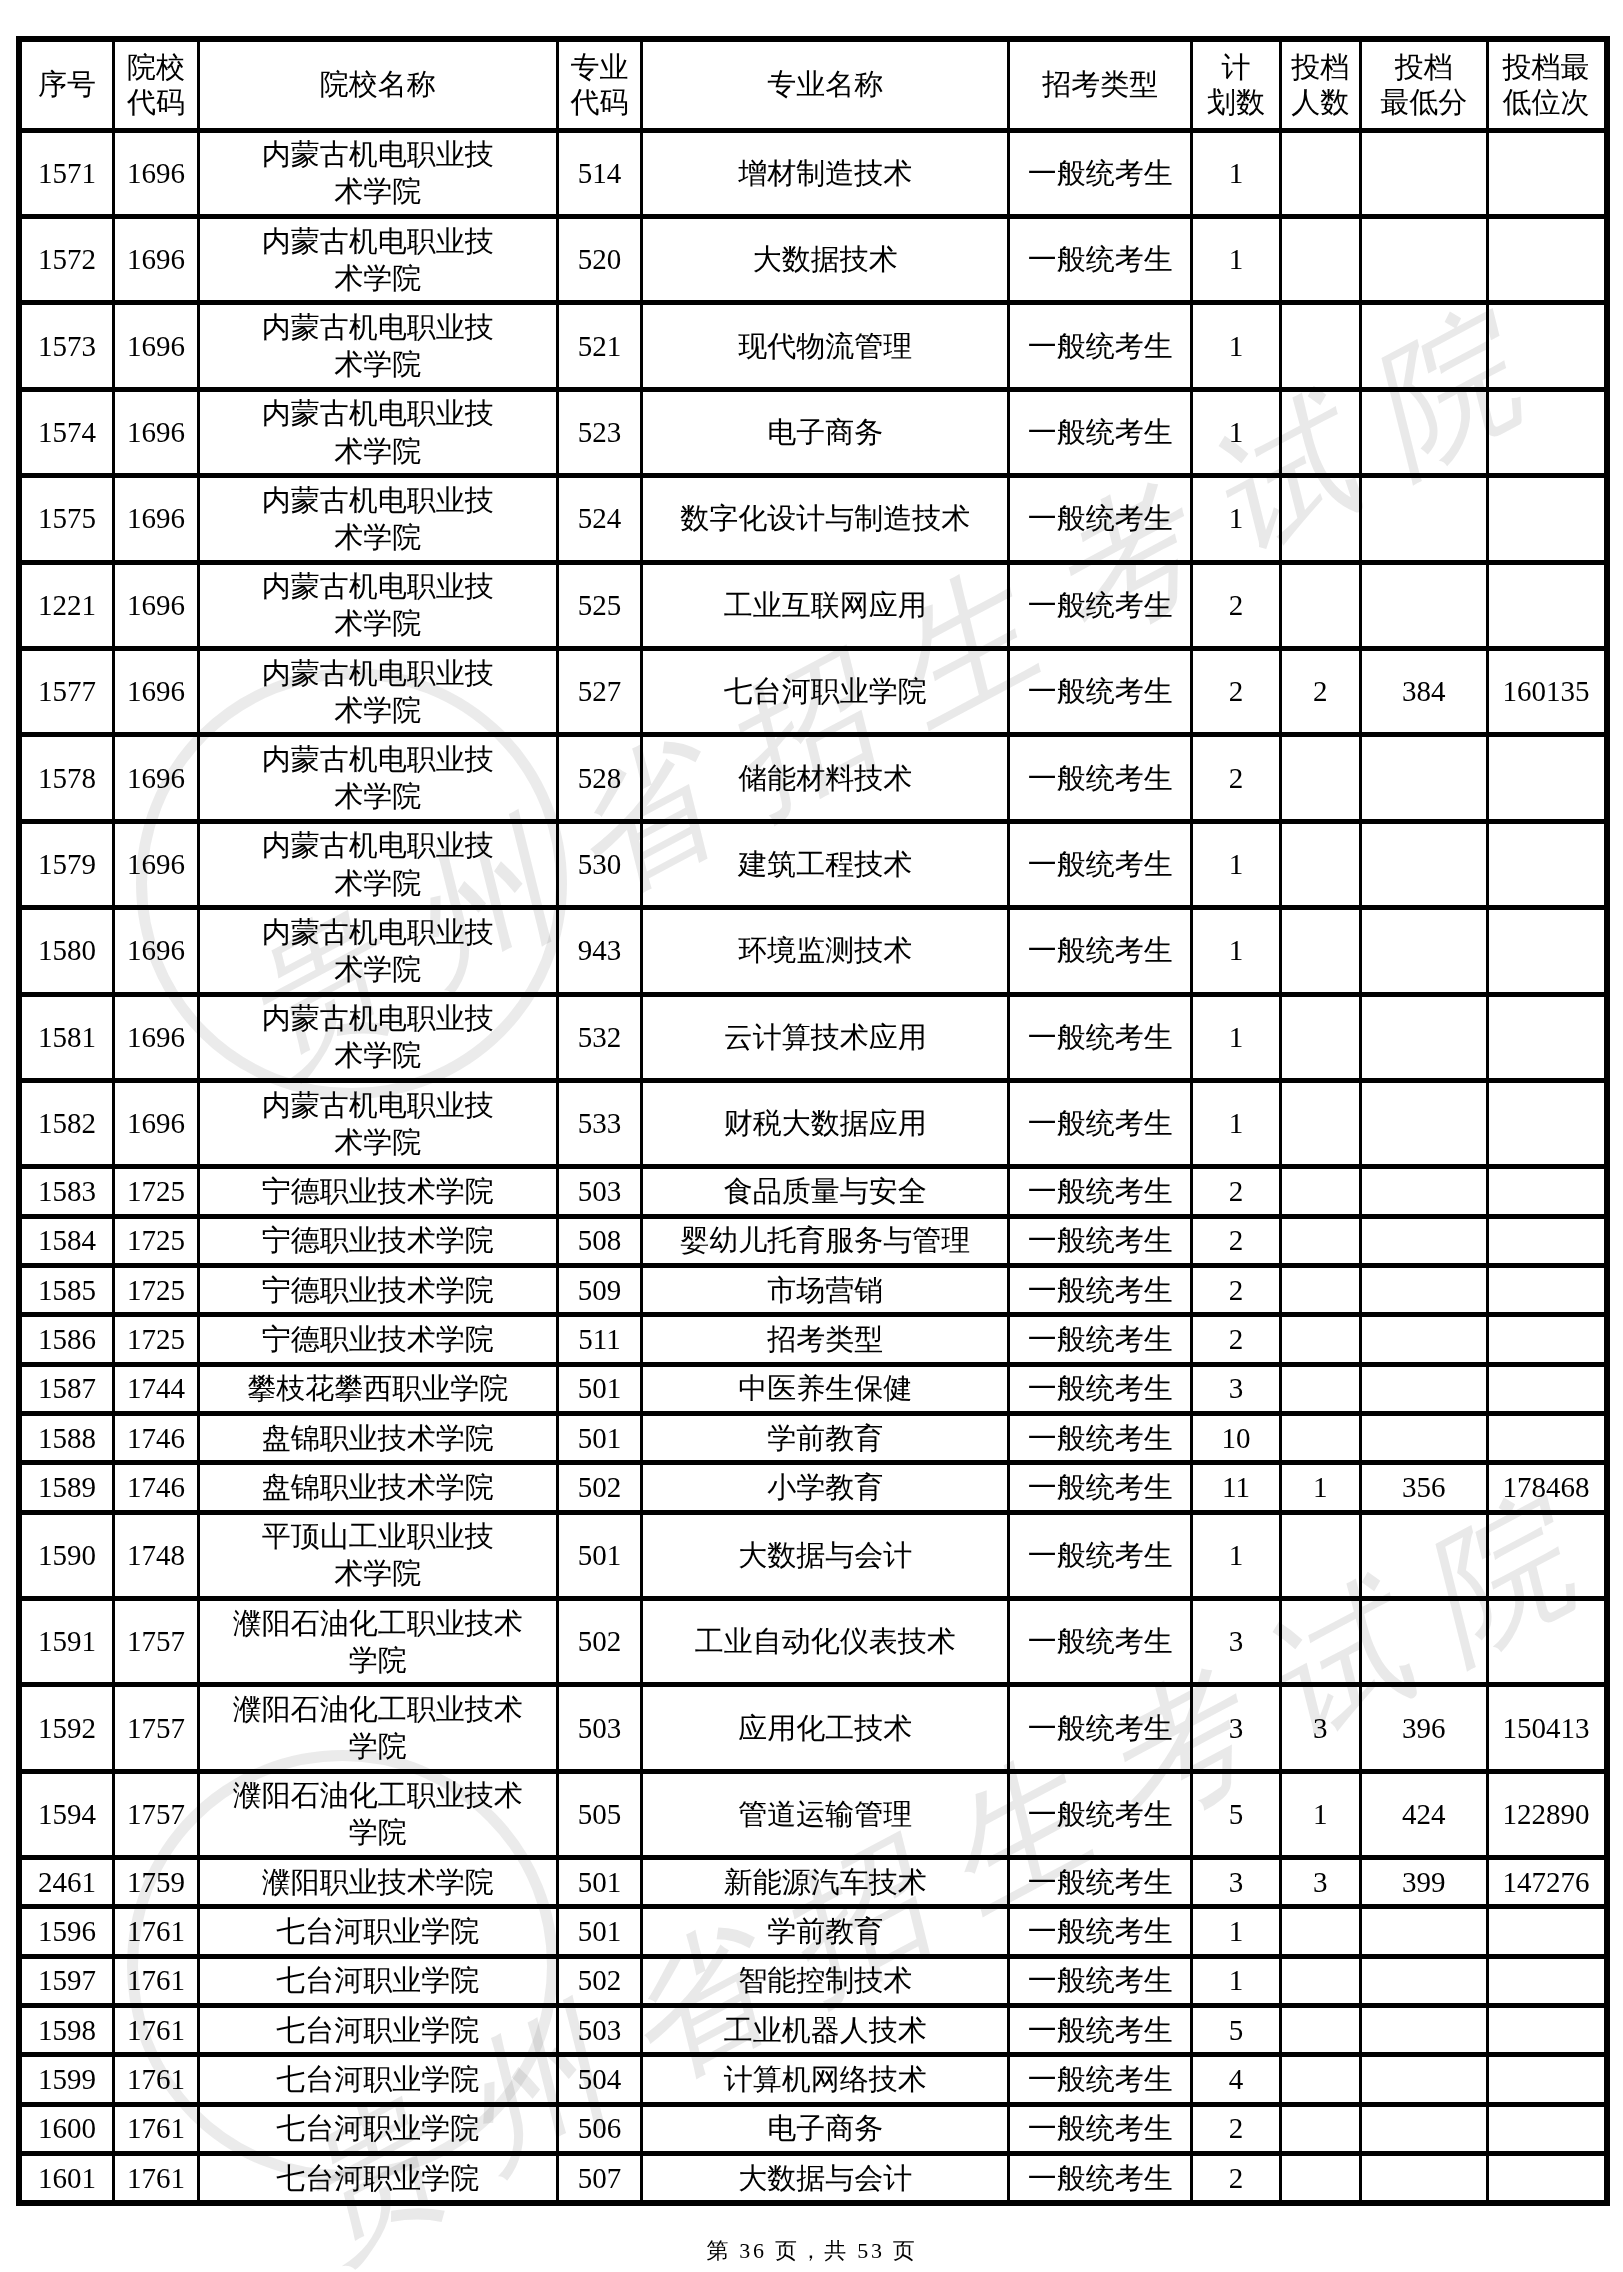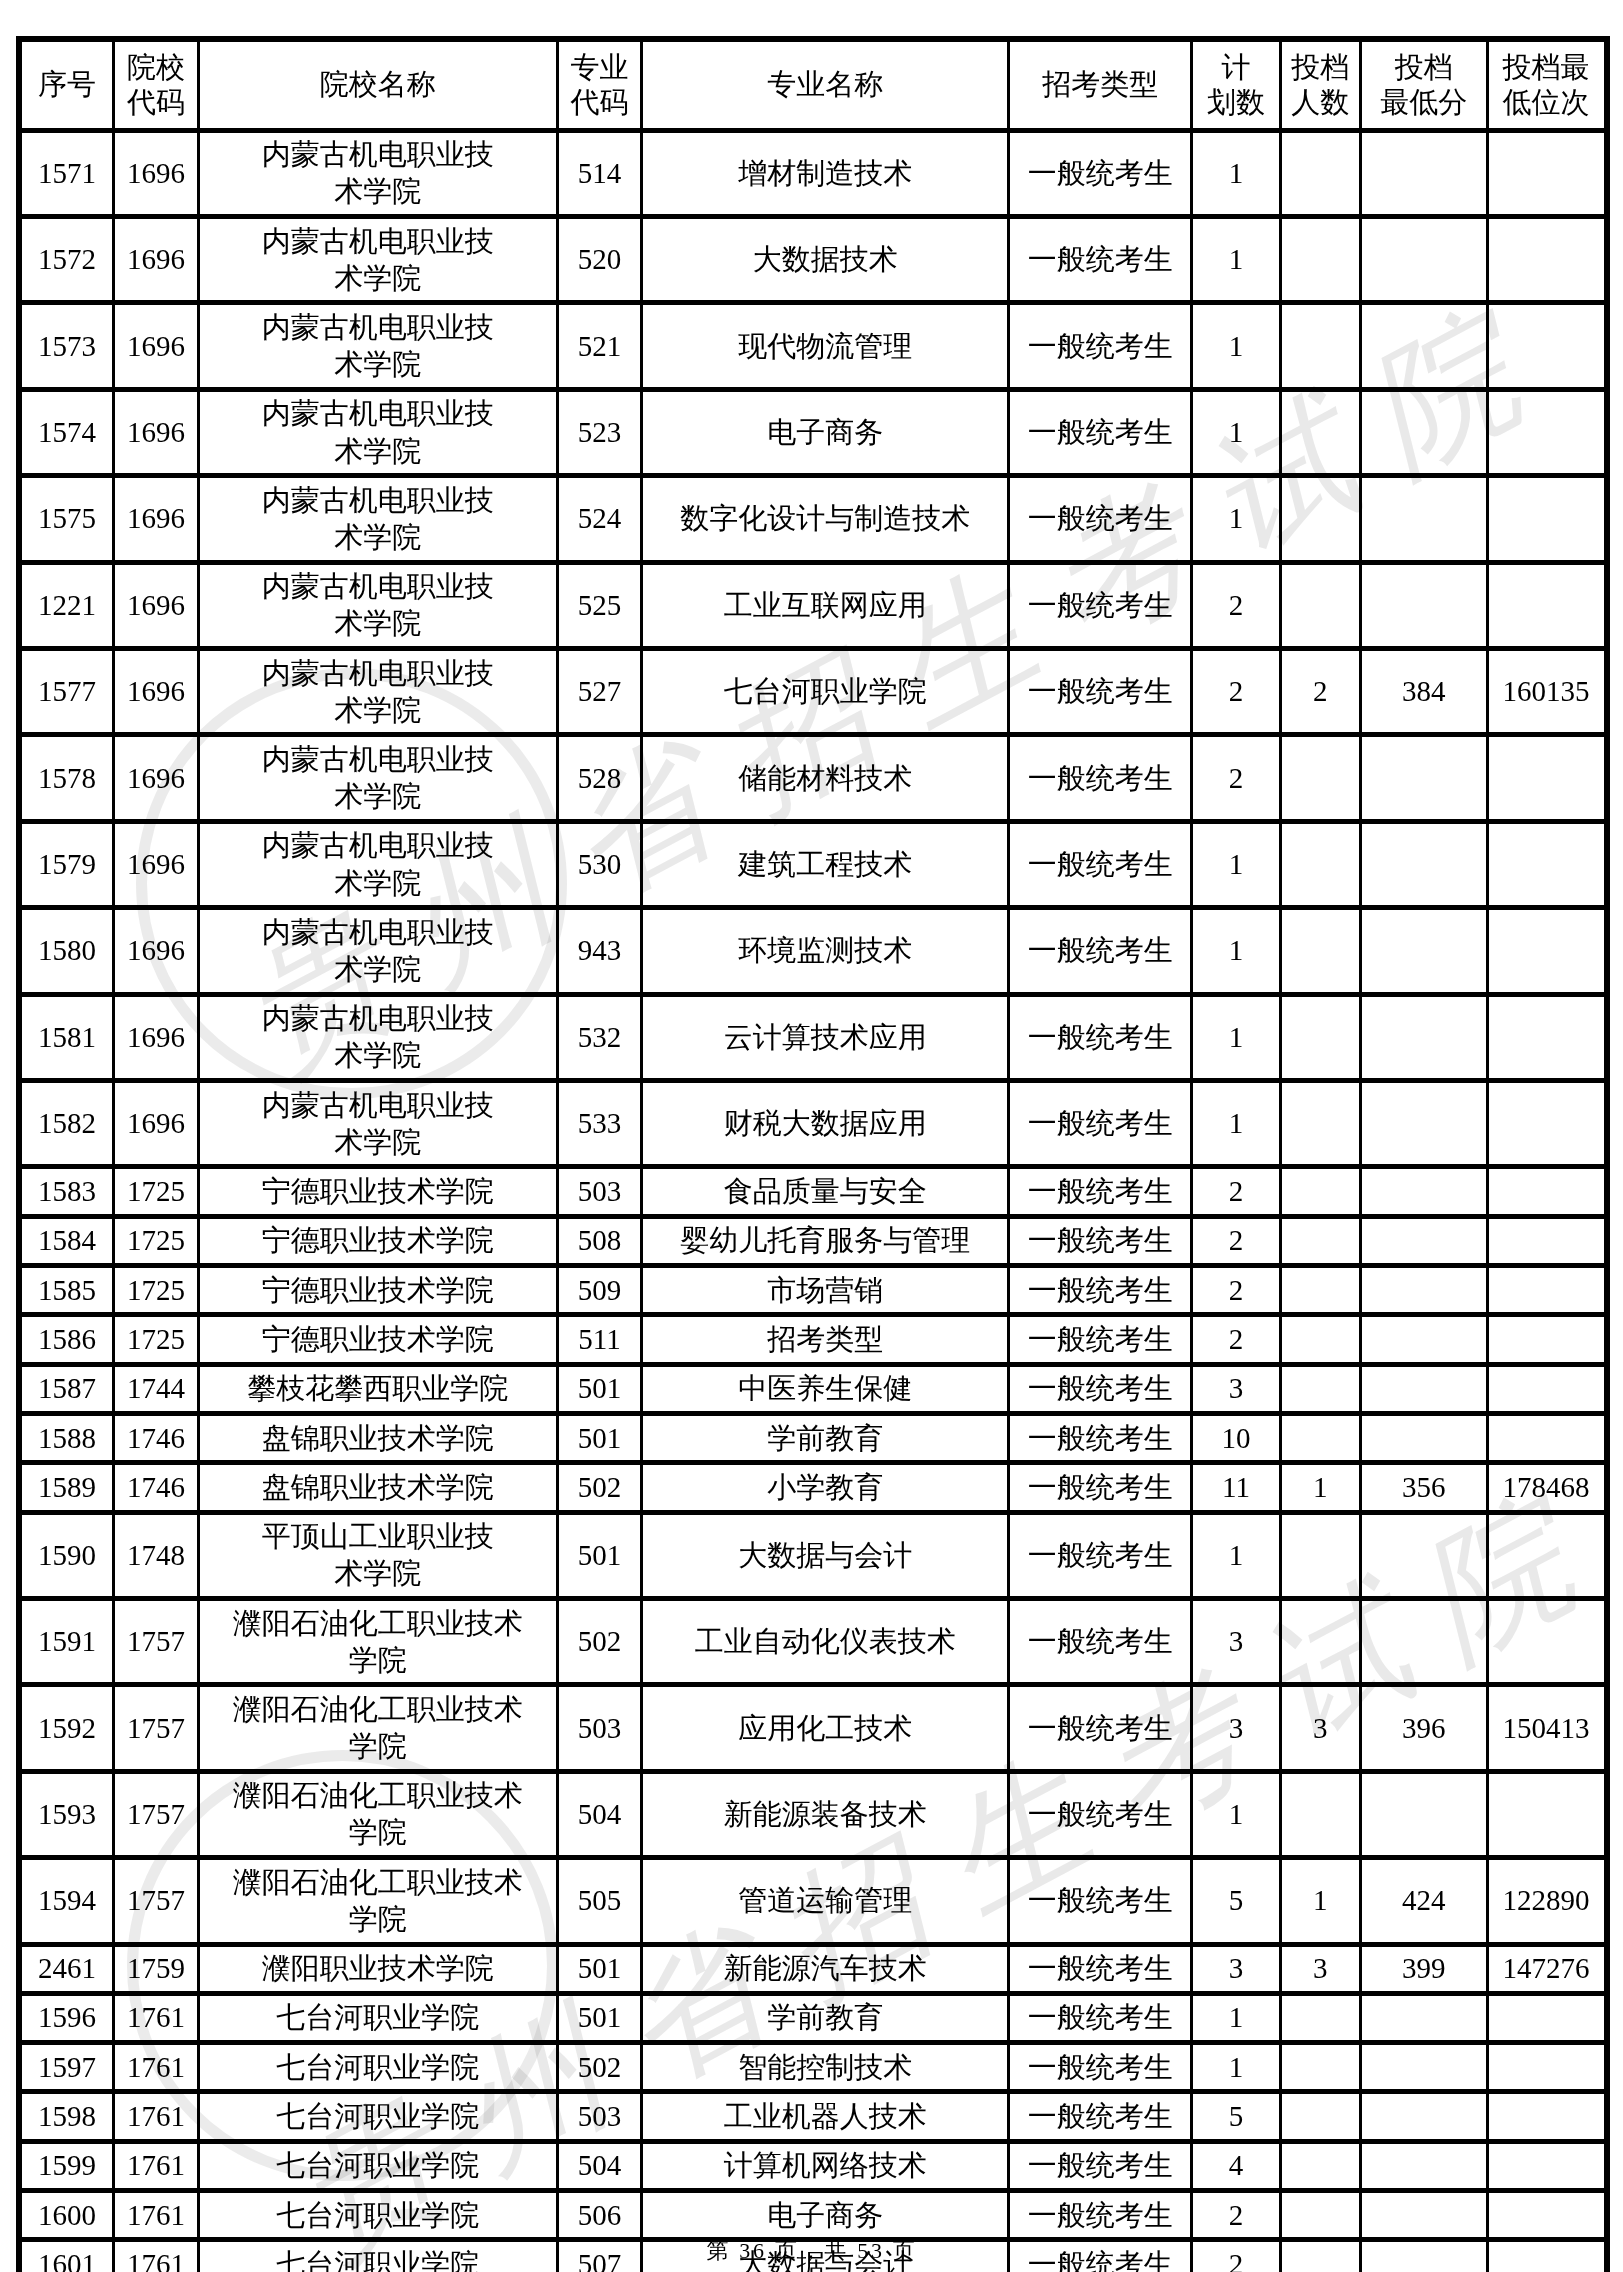--- a/index.html
+++ b/index.html
@@ -397,33 +397,20 @@
 学院</td>
           <td>503</td>
           <td>应用化工技术</td>
           <td>一般统考生</td>
           <td>3</td>
           <td>3</td>
           <td>396</td>
           <td>150413</td>
         </tr>
         <tr>
-          <td>1593</td>
-          <td>1757</td>
-          <td>濮阳石油化工职业技术
-学院</td>
-          <td>504</td>
-          <td>新能源装备技术</td>
-          <td>一般统考生</td>
-          <td>1</td>
-          <td></td>
-          <td></td>
-          <td></td>
-        </tr>
-        <tr>
           <td>1594</td>
           <td>1757</td>
           <td>濮阳石油化工职业技术
 学院</td>
           <td>505</td>
           <td>管道运输管理</td>
           <td>一般统考生</td>
           <td>5</td>
           <td>1</td>
           <td>424</td>

